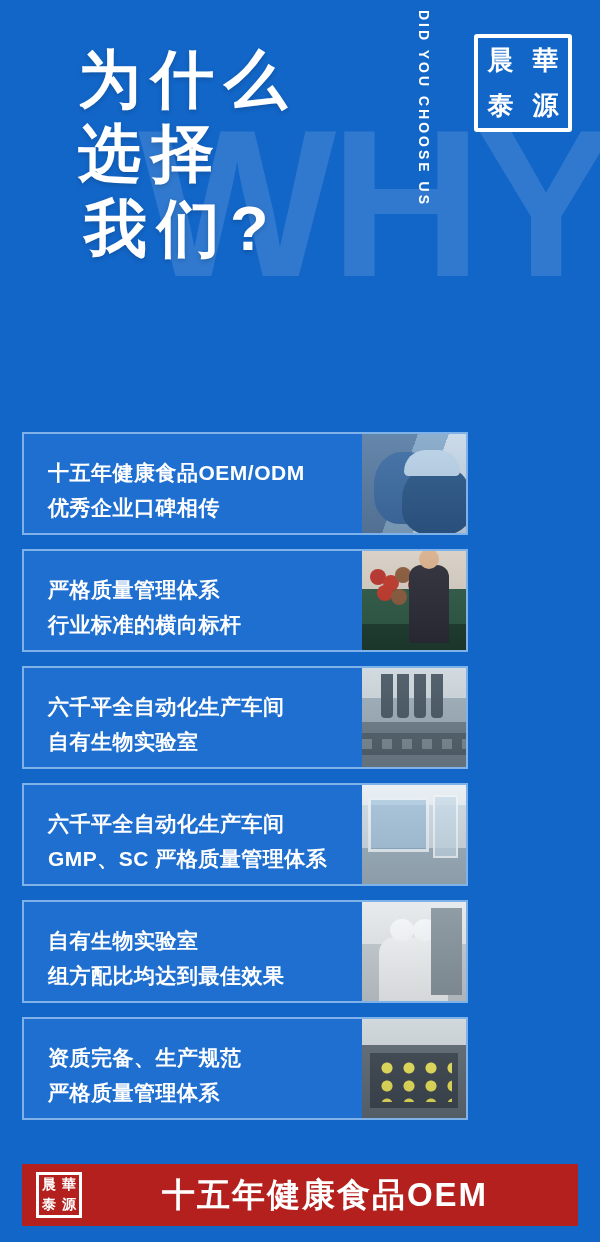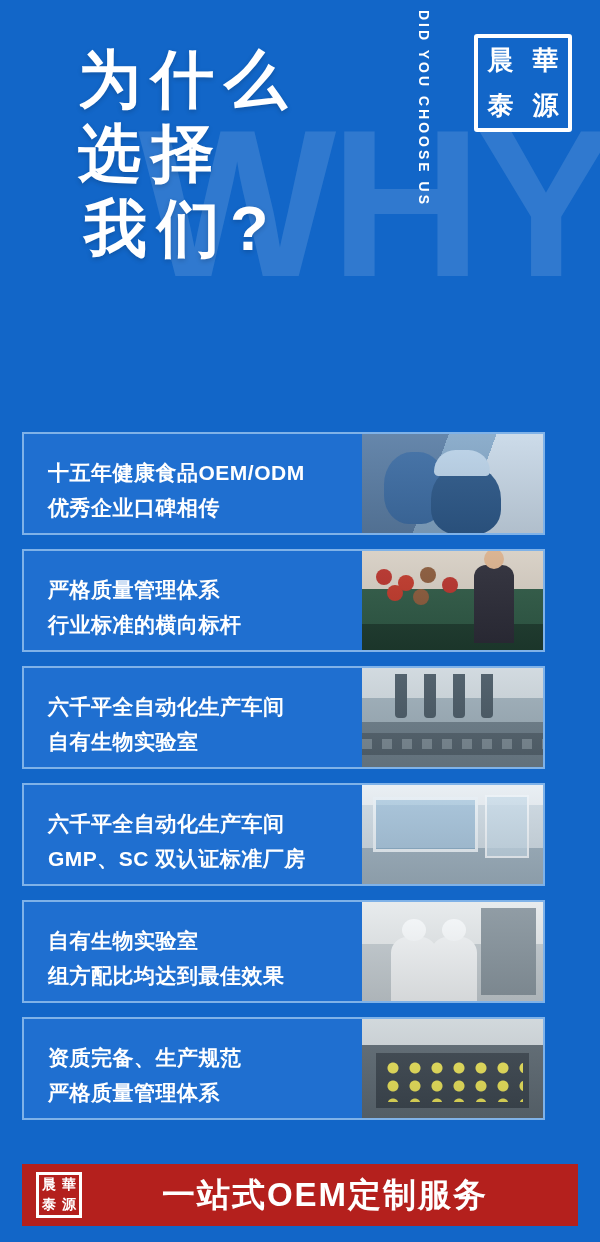--- a/index.html
+++ b/index.html
@@ -92,21 +92,21 @@
     line-height: 1;
     font-family: "Liberation Serif", serif;
   }
   .seal-inner span { display: block; }
 
   
   .list {
     position: absolute;
     left: 22px;
     top: 432px;
-    width: 523px;
+    width: 446px;
   }
   .row {
     display: flex;
     height: 103px;
     margin-bottom: 14px;
     background: #1f6fd0;
     border: 2px solid #7fb2e8;
   }
   .row .text {
     flex: 0 0 338px;
@@ -288,21 +288,21 @@
           <div class="nozzle" style="left:50%"></div>
           <div class="nozzle" style="left:66%"></div>
           <div class="belt"></div>
         </div>
       </div>
     </div>
 
     <div class="row">
       <div class="text">
         <span class="ln">六千平全自动化生产车间</span>
-        <span class="ln">GMP、SC 双认证标准厂房</span>
+        <span class="ln">GMP、SC 严格质量管理体系</span>
       </div>
       <div class="photo">
         <div class="ph ph-clean">
           <div class="glass"></div>
             <div class="door"></div>
         </div>
       </div>
     </div>
 
     <div class="row">
@@ -333,16 +333,16 @@
 
   </div>
 
   <div class="footer">
     <div class="footer-seal">
       <span>晨</span>
       <span>華</span>
       <span>泰</span>
       <span>源</span>
     </div>
-    <div class="footer-text">一站式OEM定制服务</div>
+    <div class="footer-text">十五年健康食品OEM</div>
   </div>
 
 </div>
 
 </body></html>

